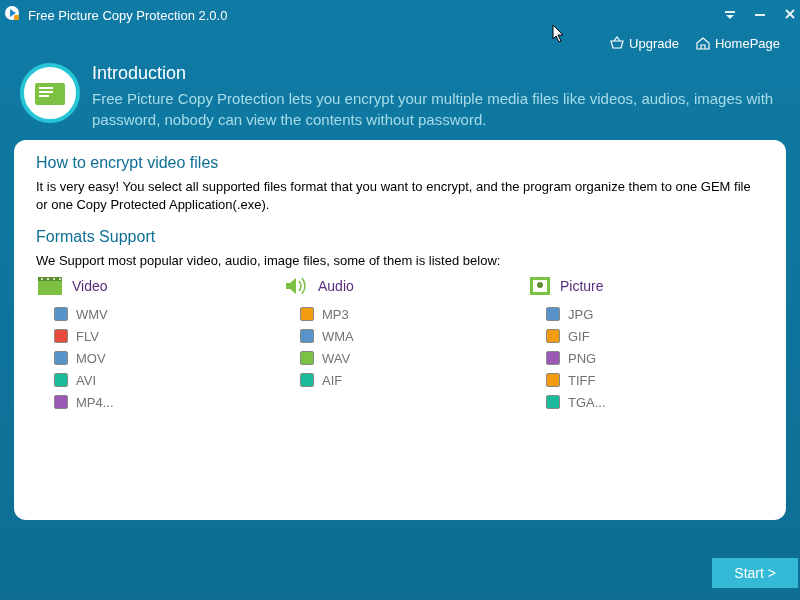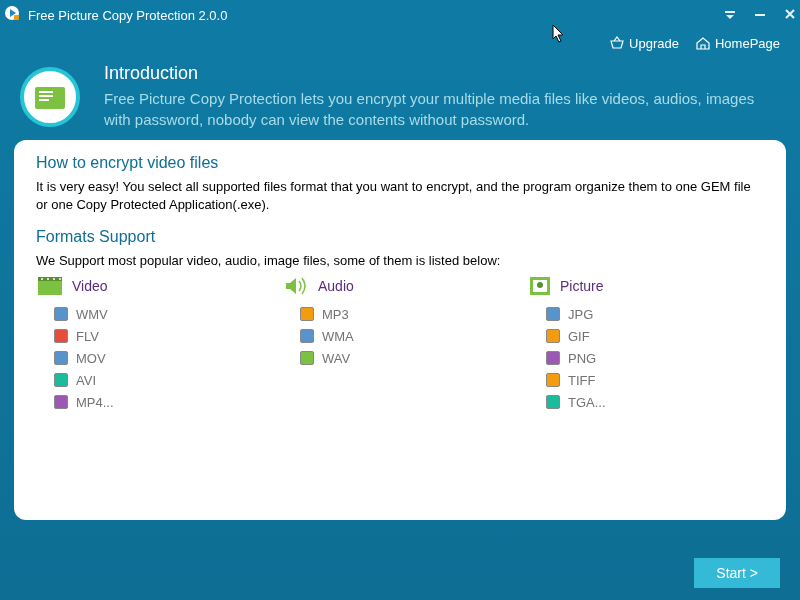--- a/index.html
+++ b/index.html
@@ -7,39 +7,39 @@
 .window { width: 800px; height: 600px; background: linear-gradient(to bottom, #0f7ba5 0%, #0e6e94 100%); position: relative; }
 .titlebar { height: 30px; display: flex; align-items: center; padding: 0 4px; color: #fff; }
 .titlebar-icon { margin-right: 8px; }
 .titlebar-text { font-size: 13px; flex: 1; }
 .titlebar-controls { display: flex; gap: 18px; align-items: center; }
 .titlebar-controls span { cursor: pointer; opacity: 0.9; }
 
 .toolbar { display: flex; justify-content: flex-end; align-items: center; gap: 16px; padding: 6px 20px 10px; color: #fff; font-size: 13px; }
 .toolbar-item { display: flex; align-items: flex-start; gap: 4px; cursor: pointer; }
 
-.intro-section { display: flex; padding: 0 20px 10px 20px; gap: 24px; align-items: center; }
+.intro-section { display: flex; padding: 0 20px 10px 20px; gap: 12px; align-items: flex-start; }
 .intro-icon-wrap { width: 60px; height: 60px; border-radius: 50%; background: #fff; border: 4px solid #26c5d6; display: flex; align-items: center; justify-content: center; flex-shrink: 0; }
 .intro-text { color: #b7e8f2; }
 .intro-title { color: #fff; font-size: 18px; margin-bottom: 4px; font-weight: normal; }
 .intro-desc { font-size: 15px; line-height: 1.4; color: #a7dce8; }
 
 .content-panel { background: #fff; margin: 0 14px; border-radius: 12px; padding: 14px 22px 10px 22px; height: 380px; overflow: hidden; }
 .section-title { color: #0e6e94; font-size: 16px; margin-bottom: 6px; font-weight: normal; }
 .section-text { color: #000000; font-size: 13px; line-height: 1.4; margin-bottom: 14px; }
 
 .formats-row { display: flex; gap: 10px; margin-top: 4px; }
 .format-col { flex: 1; }
 .format-header { display: flex; align-items: center; gap: 8px; margin-bottom: 10px; }
 .format-header-label { color: #5a2c7d; font-size: 14px; font-weight: normal; }
 .format-list { padding-left: 18px; }
 .format-item { display: flex; align-items: center; gap: 8px; margin-bottom: 7px; font-size: 13px; color: #737373; }
 .format-icon { width: 14px; height: 14px; display: inline-block; border: 1px solid #888; border-radius: 2px; }
 
-.footer { position: absolute; bottom: 12px; right: 20px; }
+.footer { position: absolute; bottom: 12px; right: 2px; }
 .start-btn { background: #34b9d6; color: #fff; border: none; padding: 7px 22px; font-size: 14px; cursor: pointer; }
 
 .icon-video svg, .icon-audio svg, .icon-picture svg { display: block; }
 .fi-red { background: #e74c3c; } .fi-blue { background: #5893c9; } .fi-orange { background: #f39c12; } .fi-green { background: #7cc142; } .fi-purple { background: #9b59b6; } .fi-teal { background: #1abc9c; }
 
 .cursor { position: absolute; left: 552px; top: 24px; pointer-events: none; }
 </style>
 </head>
 <body>
 
@@ -161,20 +161,24 @@
               <span>MP3</span>
             </div>
           <div class="format-item">
               <span class="format-icon fi-blue"></span>
               <span>WMA</span>
             </div>
           <div class="format-item">
               <span class="format-icon fi-green"></span>
               <span>WAV</span>
             </div>
+          <div class="format-item">
+              <span class="format-icon fi-teal"></span>
+              <span>AIF</span>
+            </div>
         </div>
       </div>
 
       <div class="format-col">
         <div class="format-header">
           <span class="icon-picture">
               <svg width="24" height="22">
                 <rect x="2" y="2" width="20" height="18" fill="#7cc142"></rect>
                 <rect x="5" y="5" width="14" height="12" fill="#fff"></rect>
                 <circle cx="12" cy="10" r="3" fill="#5a9030"></circle>

